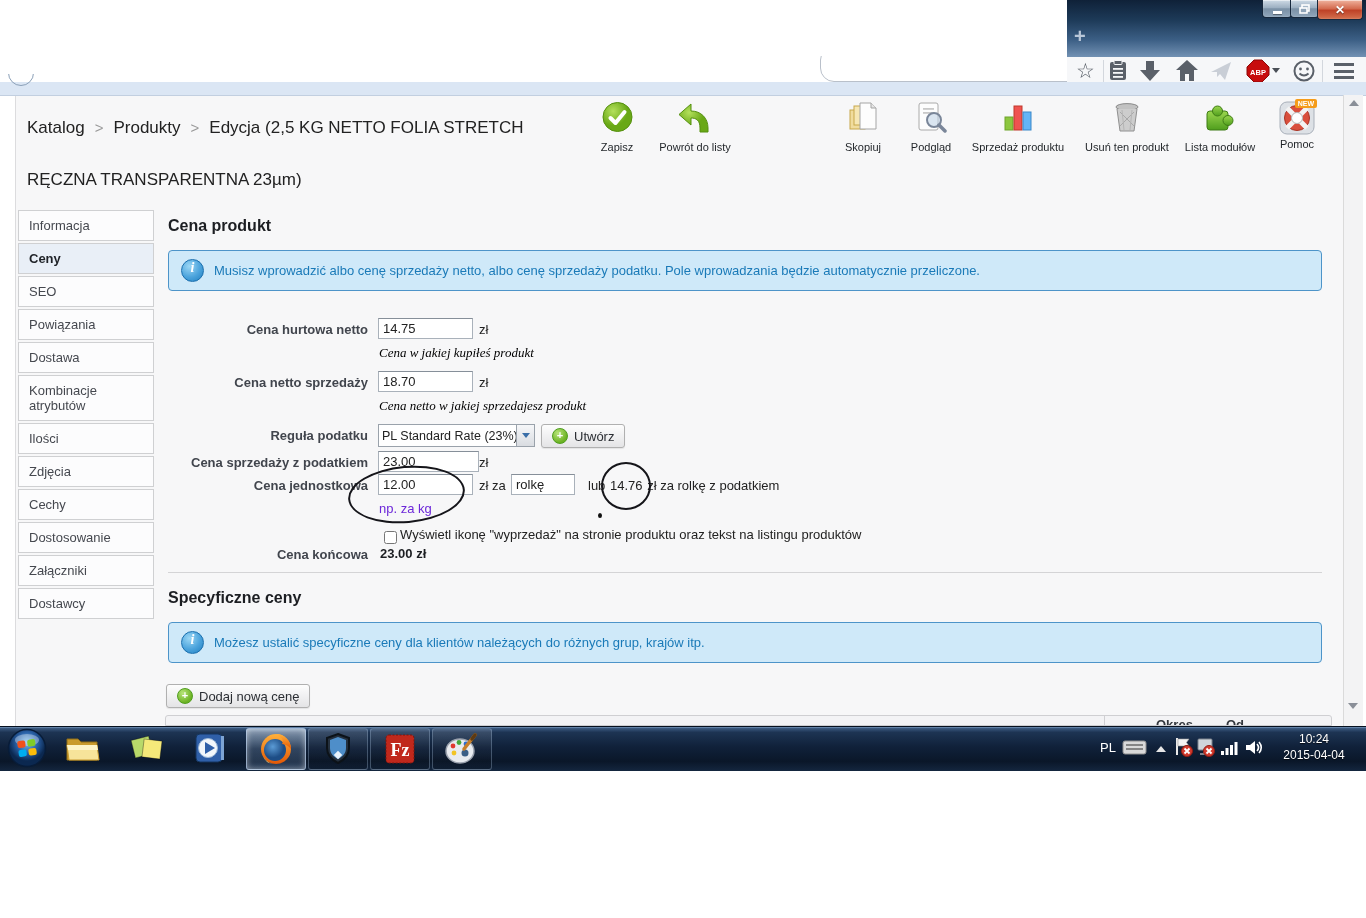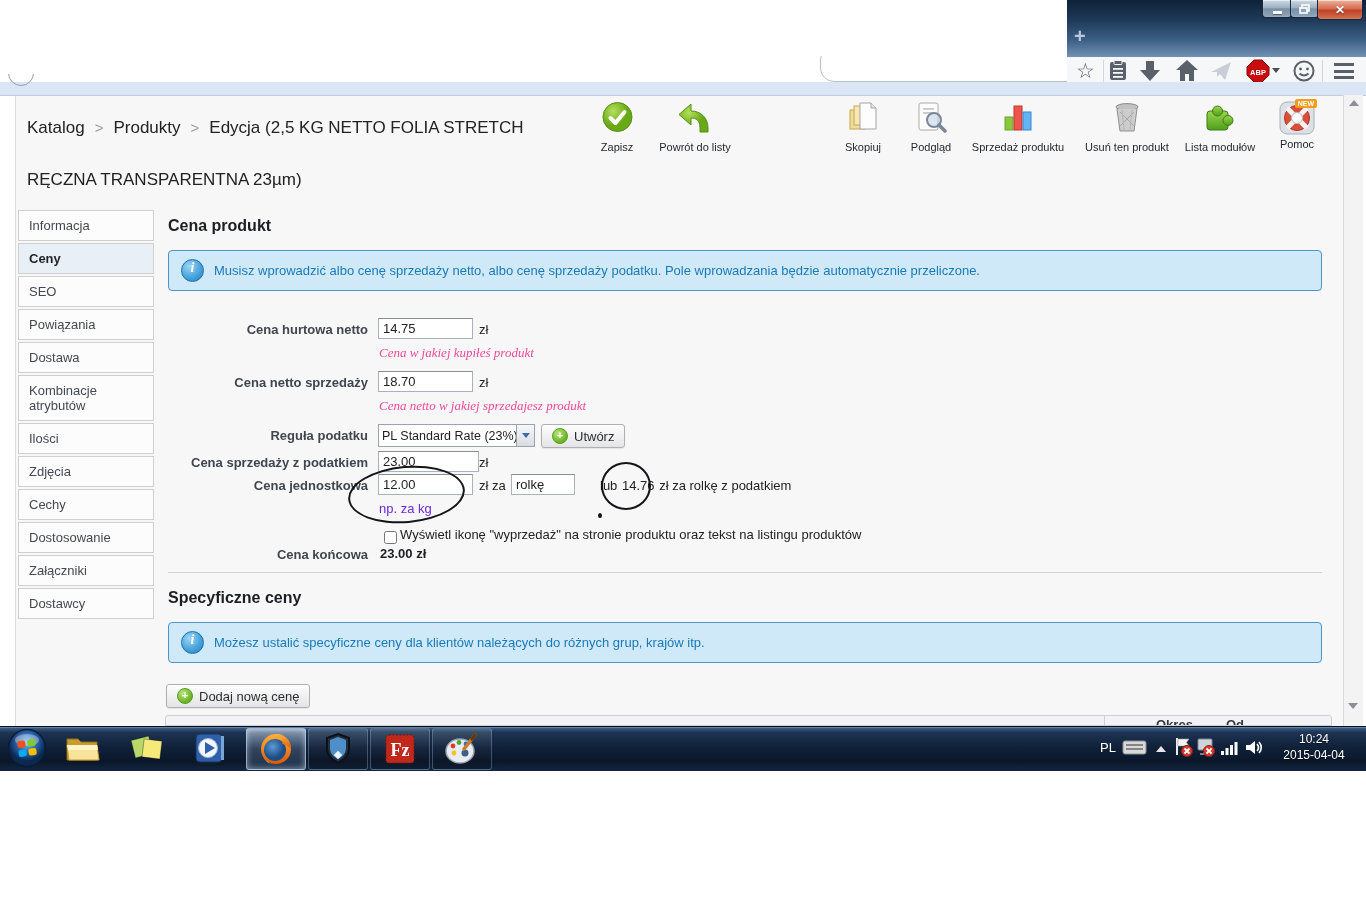--- a/index.html
+++ b/index.html
@@ -36,21 +36,21 @@
     height:41px;display:flex;align-items:center;padding:0 12px;gap:10px;}
   .infobox .txt{color:#1a7ab8;font-size:13px;}
   .iico{width:21px;height:21px;border-radius:50%;flex:none;
     background:radial-gradient(circle at 35% 30%,#9bd7f5 0%,#4ba3dc 55%,#1f7fc0 100%);
     border:1px solid #1a6fae;color:#fff;text-align:center;line-height:21px;
     font:bold italic 14px "Liberation Serif",serif;}
   .flabel{width:200px;text-align:right;font-size:13px;font-weight:bold;color:#41454d;}
   .inp{box-sizing:border-box;border:1px solid #a9b1ba;border-top-color:#868f99;background:#fff;
     font:13px "Liberation Sans",sans-serif;color:#222;padding:2px 4px;height:21px;}
   .sfx{font-size:13px;color:#222;}
-  .hint-serif{font:italic 13px "Liberation Serif",serif;color:#ec4899;}
+  .hint-serif{font:italic 13px "Liberation Serif",serif;color:#000000;}
   .hint-gray{font:13px "Liberation Sans",sans-serif;color:#6d28d9;}
   .selbox{box-sizing:border-box;width:157px;height:23px;border:1px solid #9aa2ab;background:#fff;
     font-size:12.5px;color:#222;display:flex;align-items:center;}
   .selbox .txt{flex:1;padding:0 3px;white-space:nowrap;overflow:hidden;}
   .selarrow{width:17px;height:100%;border-left:1px solid #9aa2ab;
     background:linear-gradient(180deg,#f6f7f9,#d9dce1);display:flex;align-items:center;justify-content:center;}
   .tri-dn{width:0;height:0;border-left:4px solid transparent;border-right:4px solid transparent;border-top:5px solid #3a6ea8;}
   .btn{box-sizing:border-box;display:inline-flex;align-items:center;gap:6px;height:24px;padding:0 10px;
     border:1px solid #b0b0b0;border-radius:3px;background:linear-gradient(180deg,#fdfdfd,#e4e4e6);
     font-size:13px;color:#2b2e33;box-shadow:0 1px 1px rgba(0,0,0,.08);}
@@ -297,21 +297,21 @@
   </div>
 
   <div class="ab flabel" style="left:168px;top:455px;">Cena sprzedaży z podatkiem</div>
   <input class="ab inp" style="left: 378px; top: 451px; width: 101px;" value="23.00">
   <span class="ab sfx" style="left:479px;top:455px;">zł</span>
 
   <div class="ab flabel" style="left:168px;top:478px;">Cena jednostkowa</div>
   <input class="ab inp" style="left: 378px; top: 474px; width: 95px;" value="12.00">
   <span class="ab sfx" style="left:479px;top:478px;font-weight:normal;">zł za</span>
   <input class="ab inp" style="left: 511px; top: 474px; width: 64px;" value="rolkę">
-  <div class="ab" style="left:600px;top:478px;font-size:13px;color:#222;white-space:nowrap;">
+  <div class="ab" style="left:588px;top:478px;font-size:13px;color:#222;white-space:nowrap;">
     <span>lub</span>
     <span style="margin:0 1px;">14.76</span>
     <span>zł za rolkę z podatkiem</span>
   </div>
   <div class="ab hint-gray" style="left:379px;top:501px;">np. za kg</div>
 
   <div class="ab annot" style="left:348px;top:466px;width:113px;height:53px;transform:rotate(-5deg);z-index:9;"></div>
   <div class="ab annot" style="left:601px;top:462px;width:46px;height:44px;z-index:9;"></div>
   <div class="ab" style="left:598px;top:513px;width:4px;height:5px;background:#111;border-radius:50%;"></div>
 

